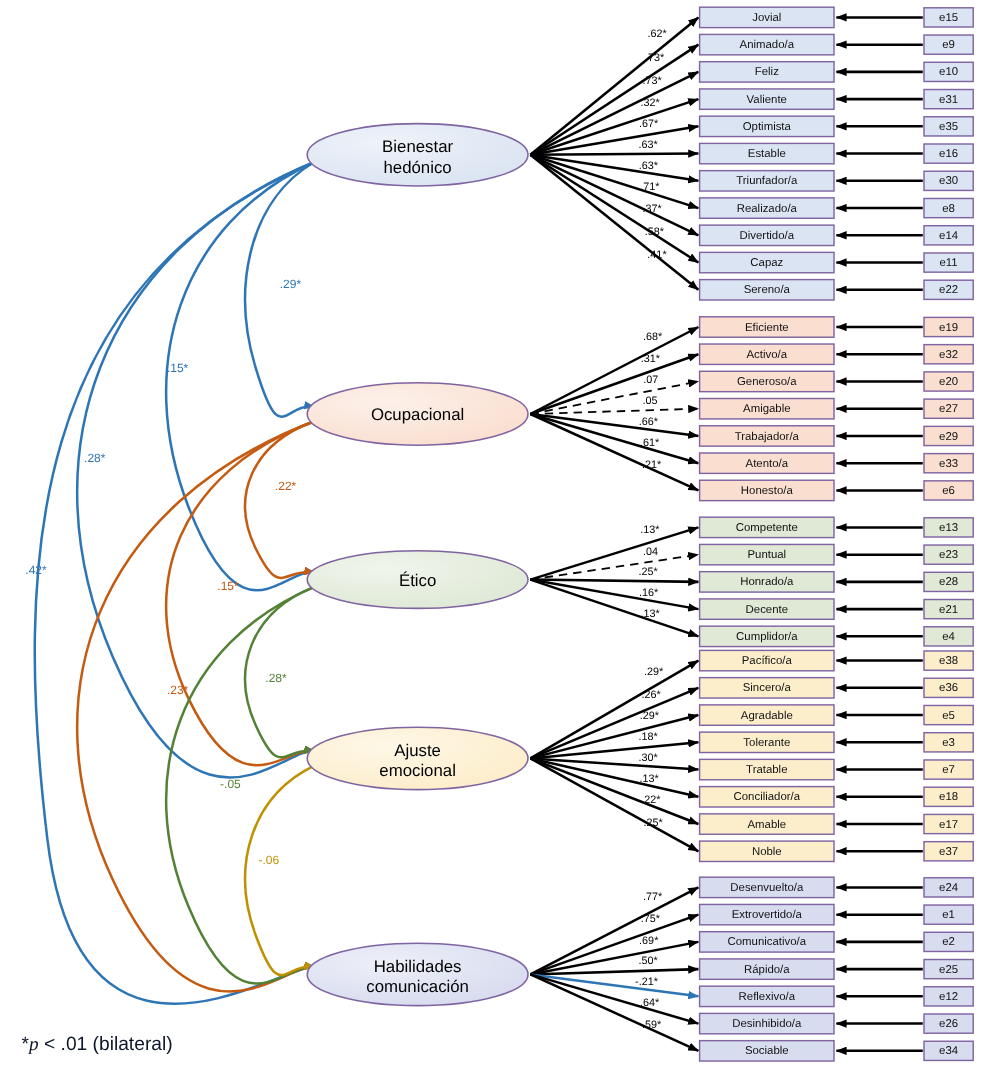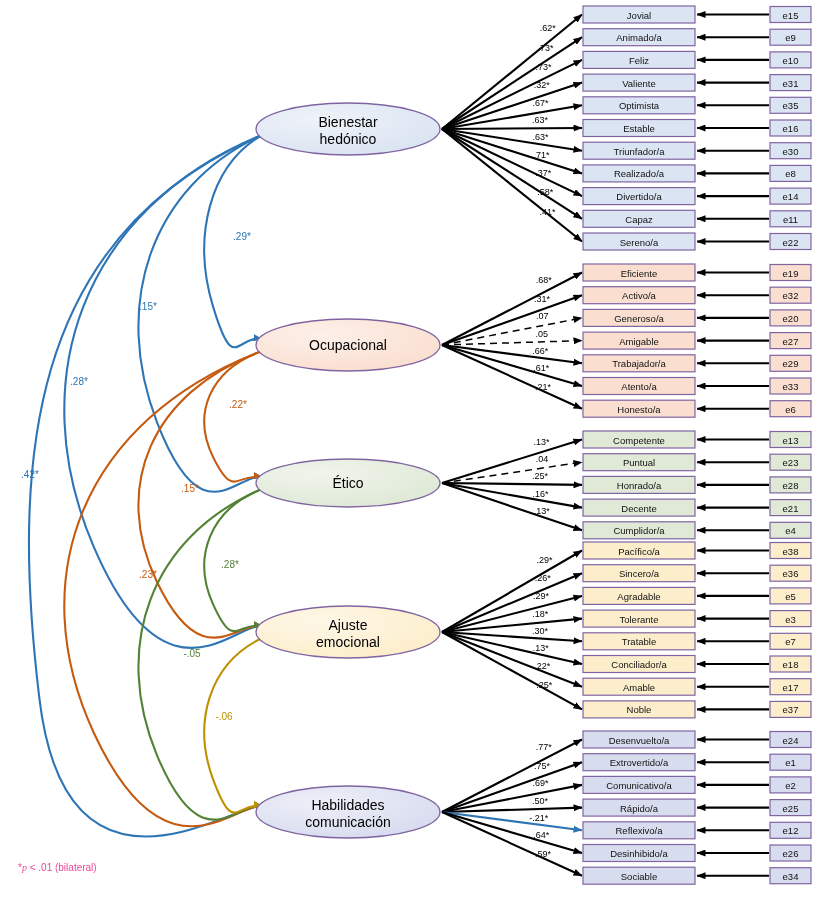--- a/index.html
+++ b/index.html
@@ -45,22 +45,22 @@
   .corr-label {
     font-family: "Liberation Sans", sans-serif;
     font-size: 10px;
     text-anchor: middle;
   }
   .footnote {
     position: absolute;
     left: 18px;
     top: 862px;
     font-family: "Liberation Sans", sans-serif;
-    font-size: 10px;
-    color: #ec4899;
+    font-size: 16px;
+    color: #0f172a;
     white-space: nowrap;
   }
   .footnote i { font-family: "Liberation Serif", serif; font-style: italic; }
 </style>
 </head>
 <body>
 
 <div id="page">
 
   <svg id="sem-svg" viewBox="0 0 827 899" xmlns="http://www.w3.org/2000/svg">

